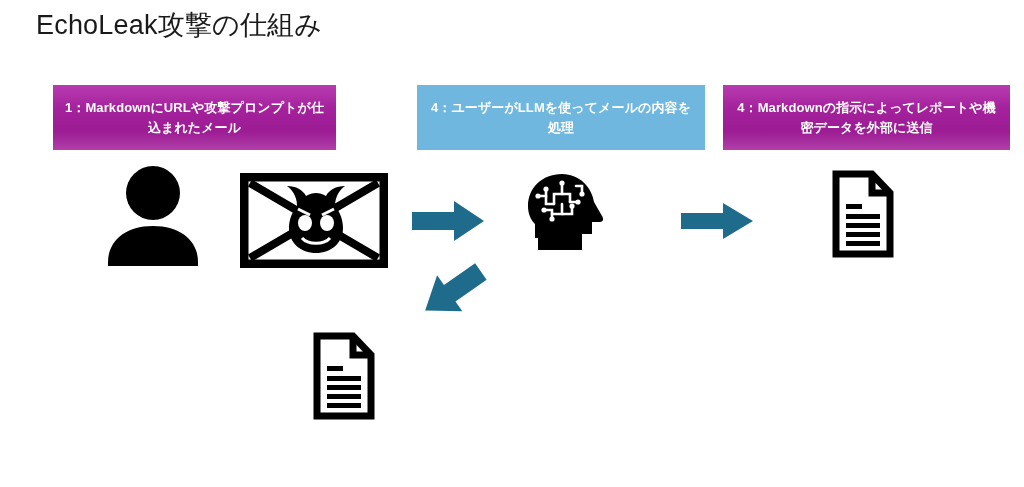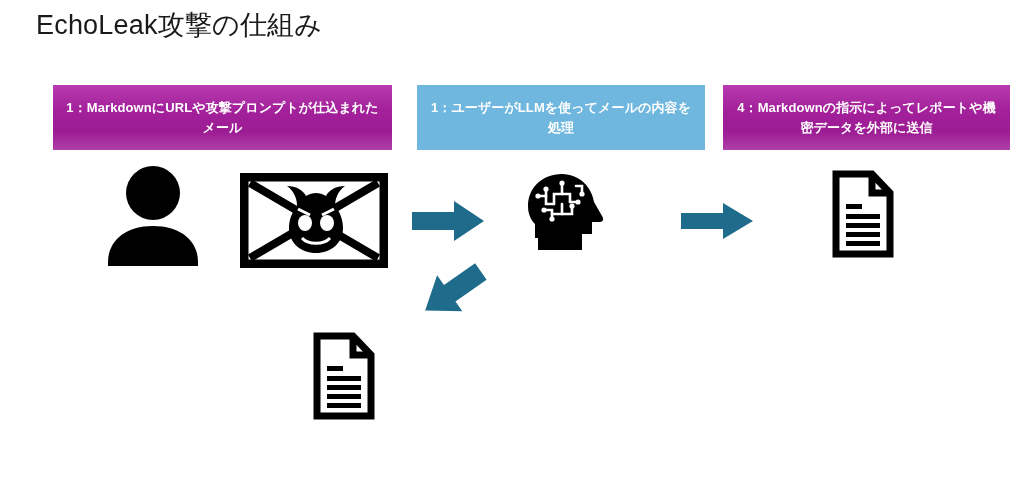--- a/index.html
+++ b/index.html
@@ -44,21 +44,21 @@
     font-weight: 700;
     padding: 4px 10px;
     letter-spacing: 0.1px;
   }
   .box-purple {
     background: linear-gradient(180deg, #b83bb0 0%, #a3219b 38%, #9c1c94 72%, #b040a8 100%);
   }
   .box-blue {
     background: #6fb7de;
   }
-  .box-1 { left: 53px;  top: 85px;  width: 339px; height: 65px; }
+  .box-1 { left: 53px;  top: 85px;  width: 283px; height: 65px; }
   .box-2 { left: 417px; top: 85px;  width: 288px; height: 65px; }
   .box-4 { left: 723px; top: 85px;  width: 287px; height: 65px; }
   .box-3 { left: 418px; top: 345px; width: 287px; height: 67px; }
 
   .icon {
     position: absolute;
   }
   .icon svg { display: block; }
 
   .icon-person   { left: 100px; top: 166px; width: 106px; height: 100px; }
@@ -76,21 +76,21 @@
 
 <div class="stage">
 
   <div id="page-title">EchoLeak攻撃の仕組み</div>
 
   <div class="step-box box-purple box-1">
     <span>1：MarkdownにURLや攻撃プロンプトが仕込まれたメール</span>
   </div>
 
   <div class="step-box box-blue box-2">
-    <span>1：ユーザーがLLMを使ってメールの内容を処理</span>
+    <span>4：ユーザーがLLMを使ってメールの内容を処理</span>
   </div>
 
   <div class="step-box box-purple box-4">
     <span>4：Markdownの指示によってレポートや機密データを外部に送信</span>
   </div>
 
 
   <div class="icon icon-person">
     <svg viewBox="0 0 106 100" width="106" height="100" aria-hidden="true">
       <circle cx="53" cy="27" r="27" fill="#000000"></circle>

